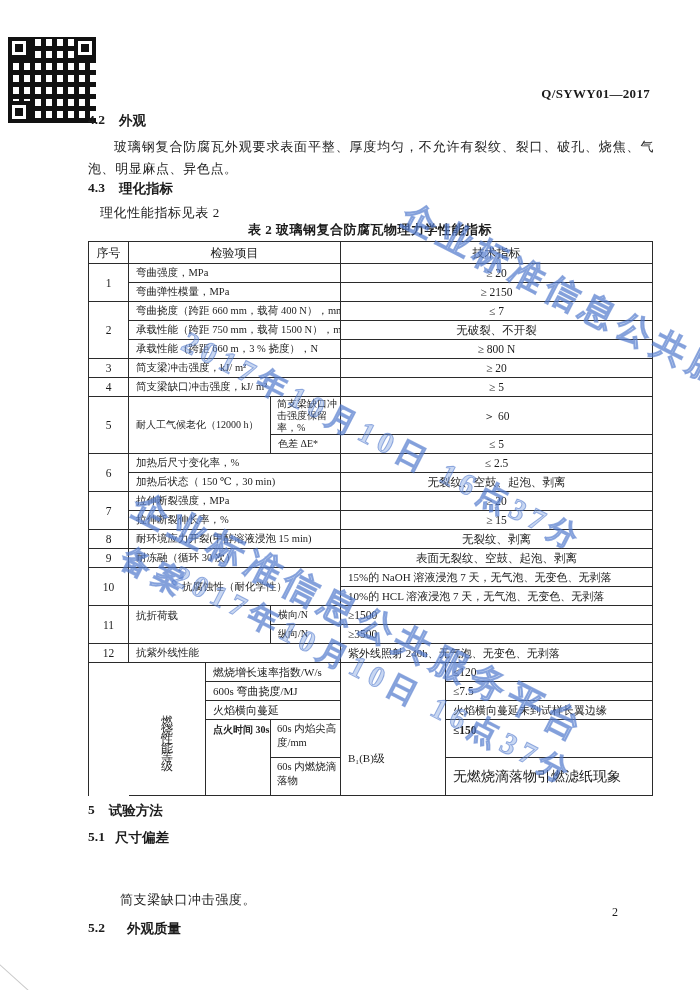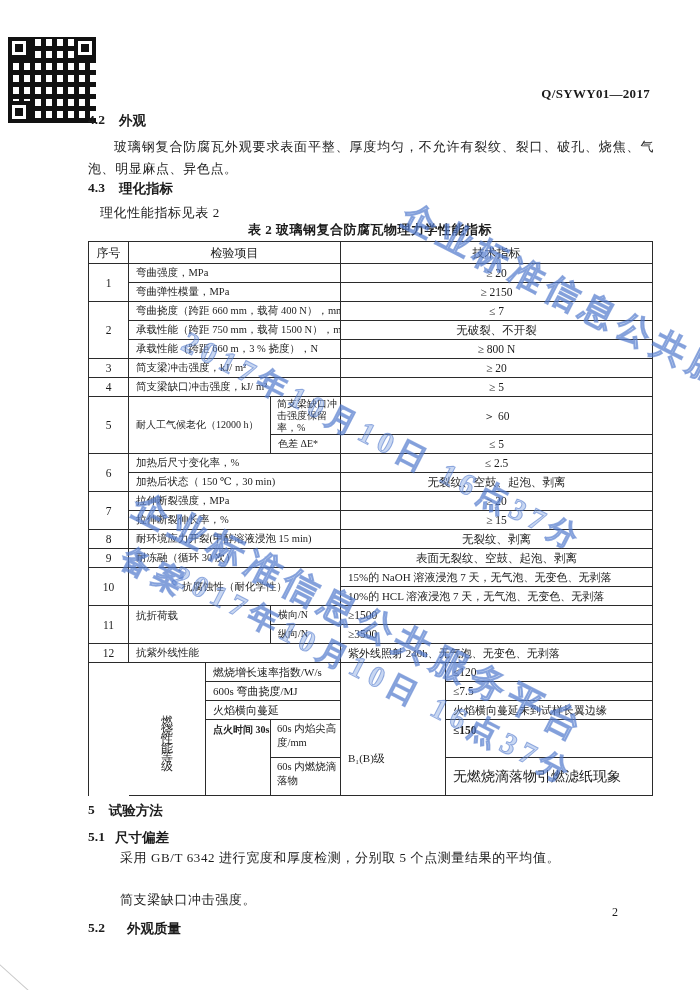--- a/index.html
+++ b/index.html
@@ -166,21 +166,20 @@
   </div>
 
   <div class="h" style="top:802px">
     <span>5</span>
     <span>试验方法</span>
   </div>
   <div class="h" style="top:829px;gap:10px">
     <span>5.1</span>
     <span>尺寸偏差</span>
   </div>
-  <div class="p p51">采用 GB/T 6342 进行宽度和厚度检测，分别取 5 个点测量结果的平均值。</div>
   <div class="h" style="top:920px;gap:22px">
     <span>5.2</span>
     <span>外观质量</span>
   </div>
   <div class="p p52">简支梁缺口冲击强度。</div>
 
   <div class="page-num">2</div>
 
   <div class="wm w1">企业标准信息公共服务平台</div>
   <div class="wm w2">2017年10月10日 16点37分</div>

